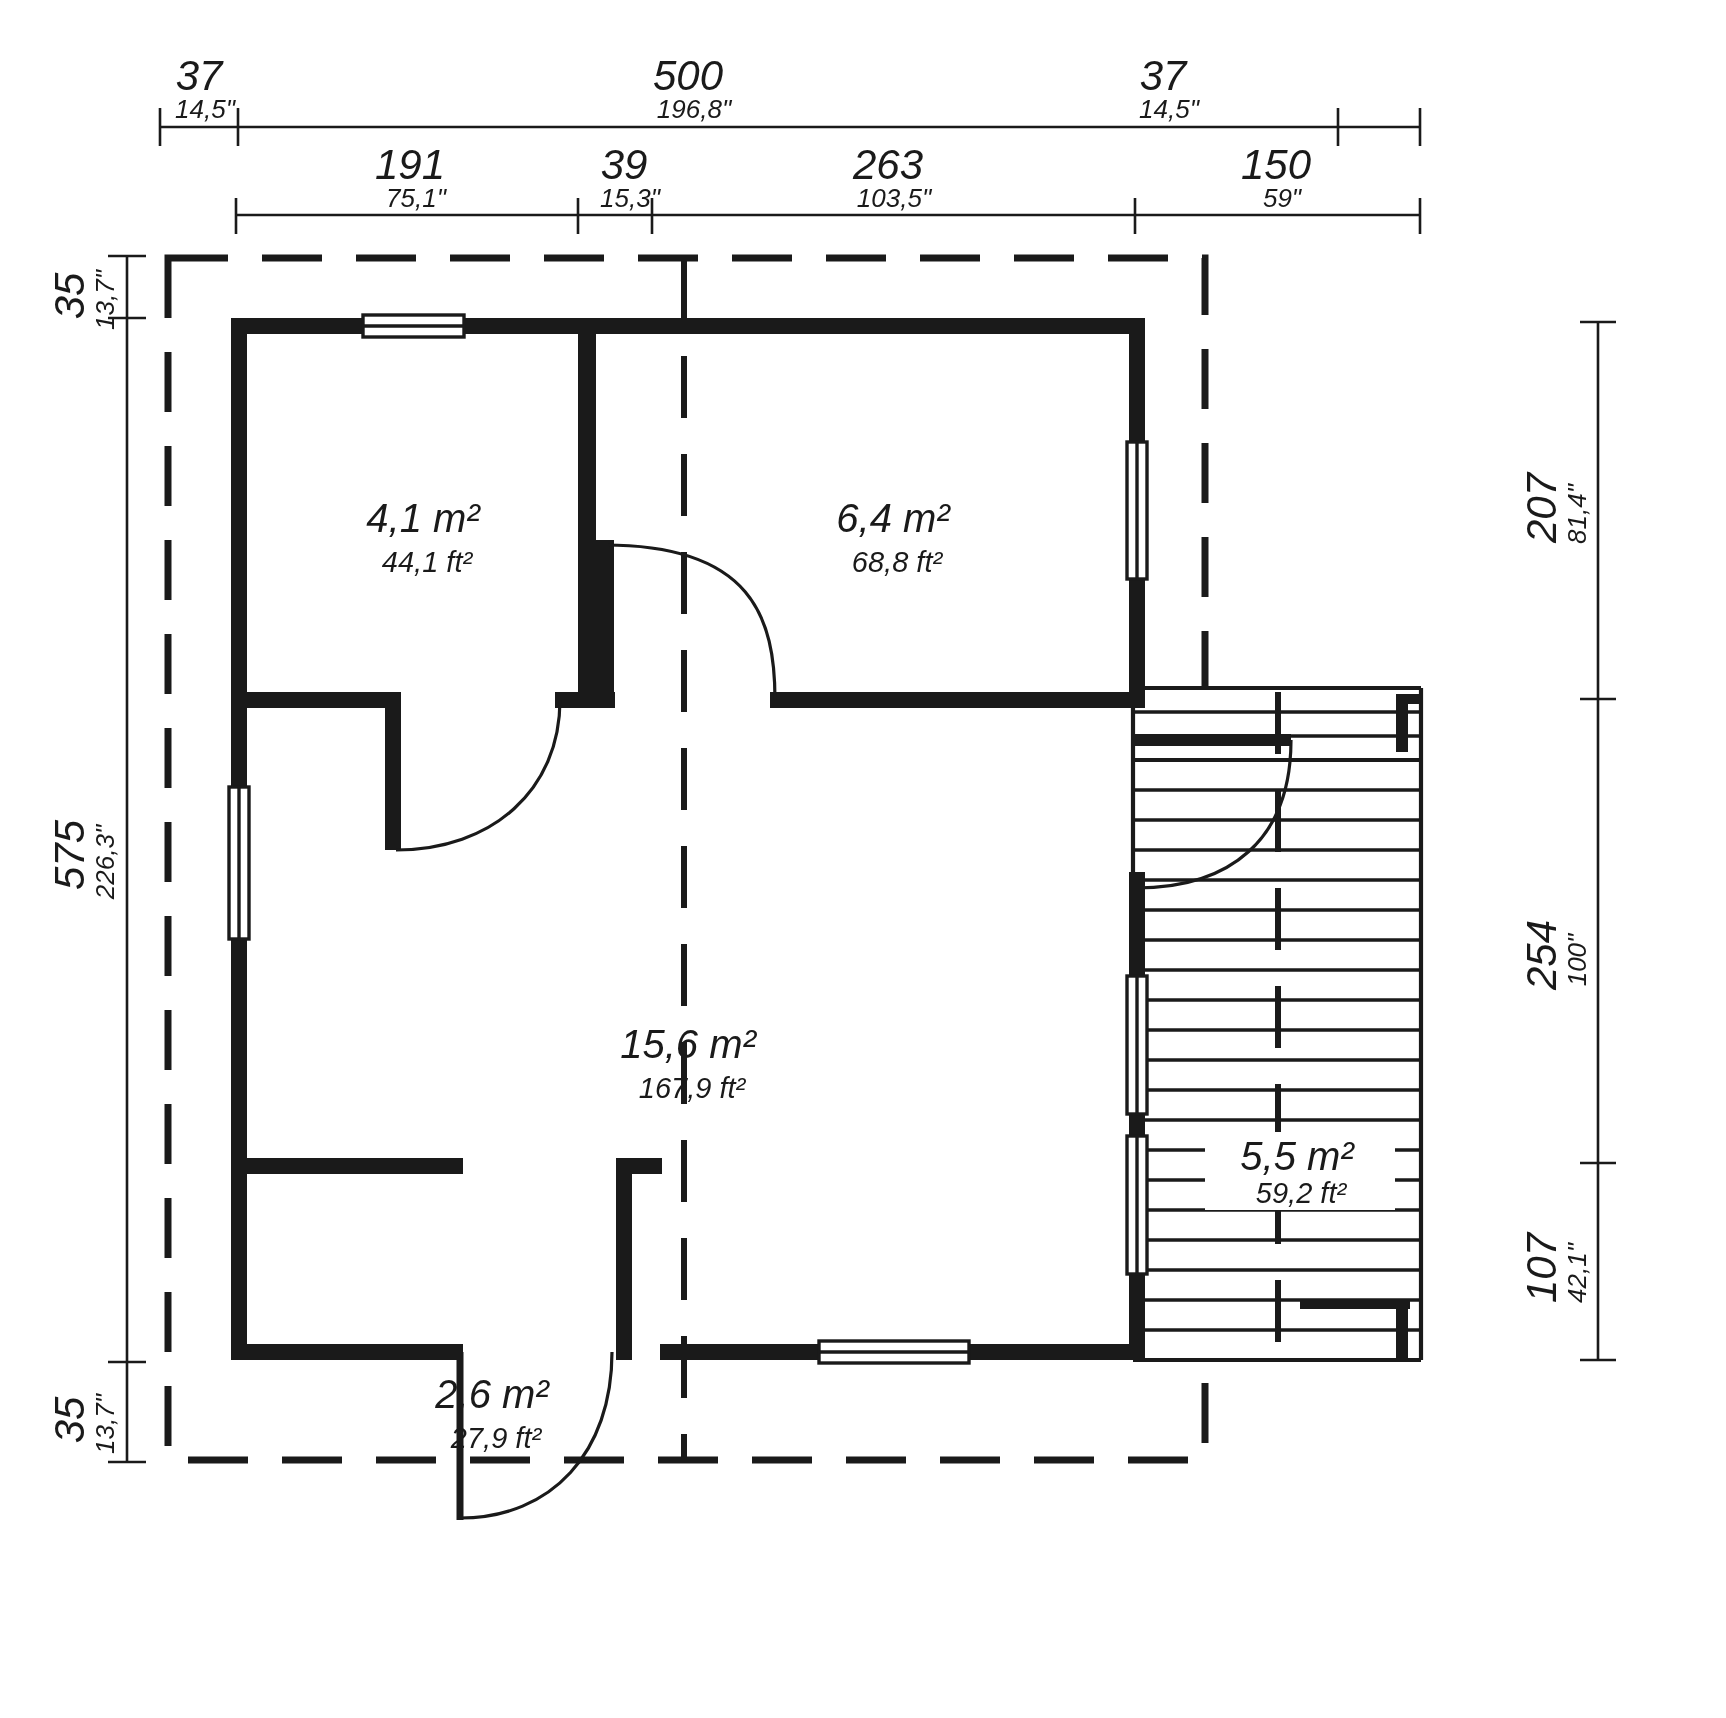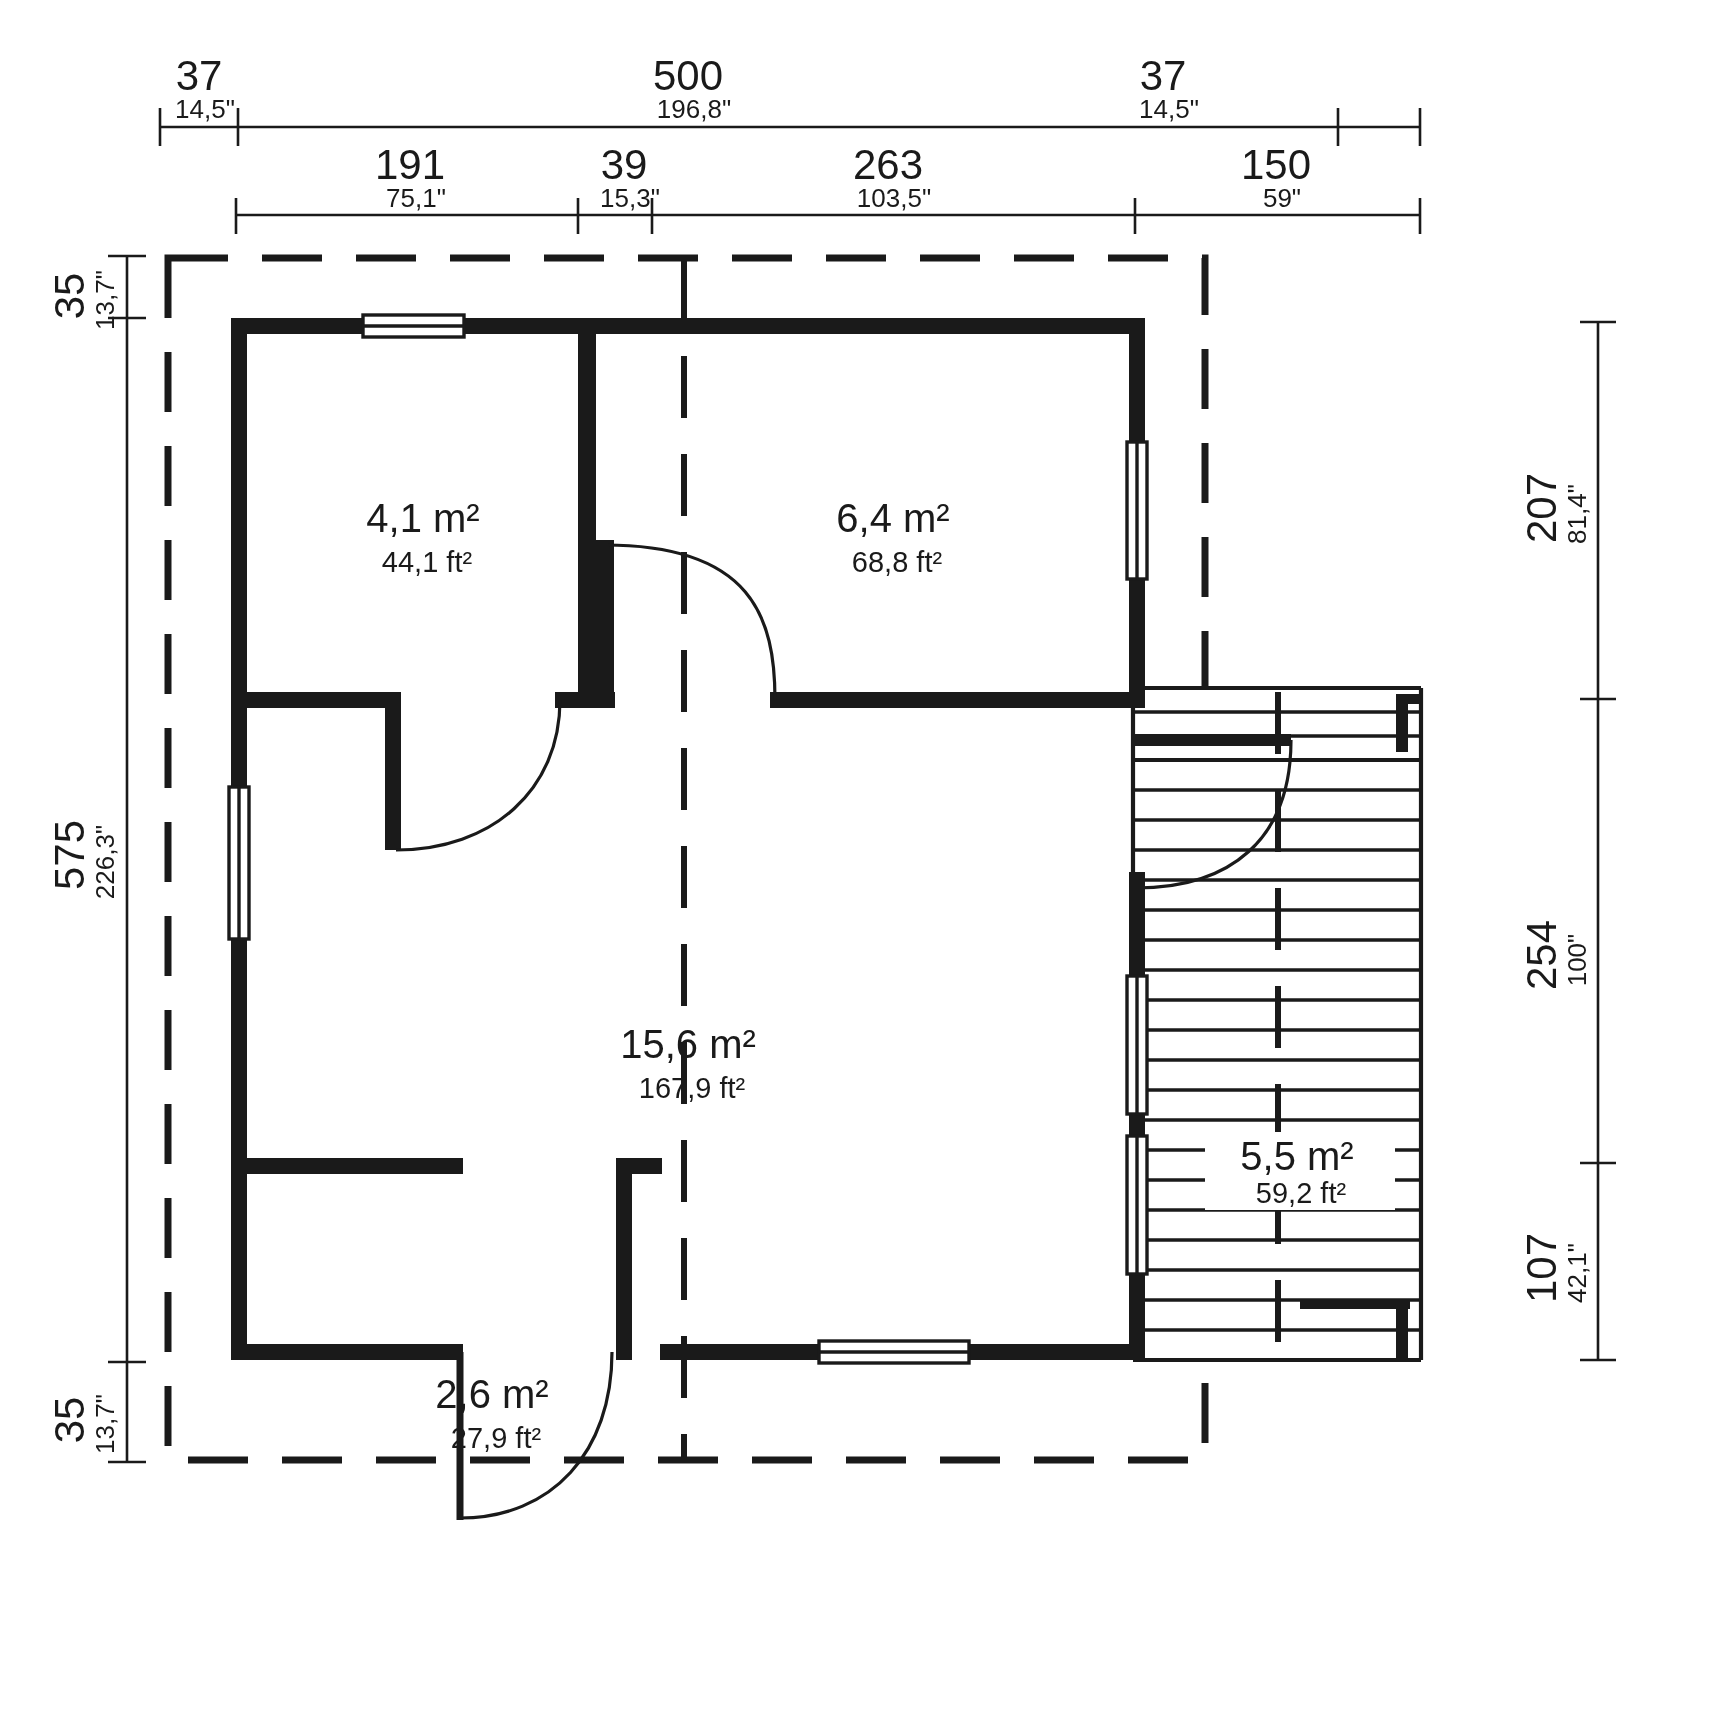--- a/index.html
+++ b/index.html
@@ -11,20 +11,21 @@
     width: 1726px;
     height: 1718px;
     font-family: "Liberation Sans", sans-serif;
     color: #1a1a1a;
     overflow: hidden;
   }
   #plan-root {
     position: relative;
     width: 1586px;
     height: 1718px;
+    font-style: italic;
   }
   svg.plan-svg {
     display: block;
     width: 1726px;
     height: 1718px;
   }
   text {
     font-family: "Liberation Sans", sans-serif;
     fill: #1a1a1a;
   }

